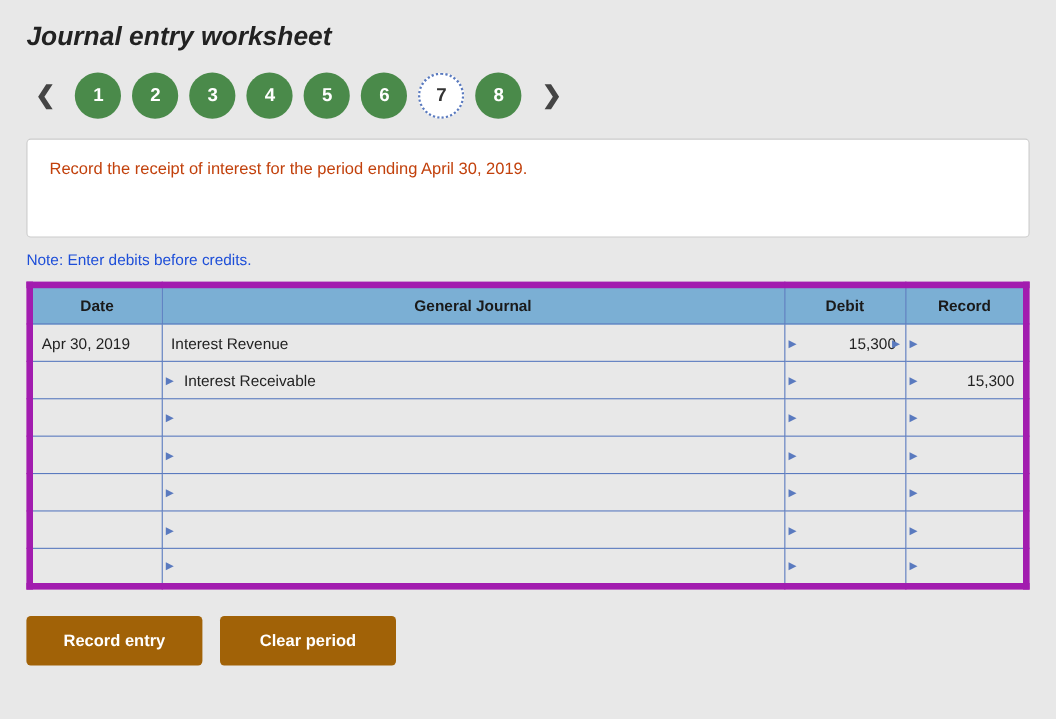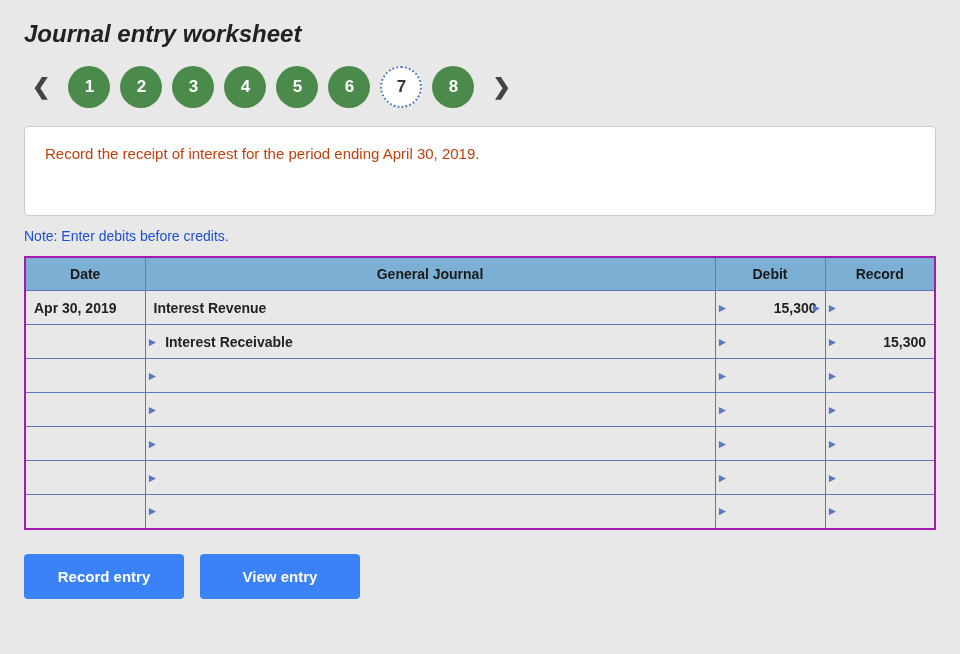--- a/index.html
+++ b/index.html
@@ -62,21 +62,21 @@
       color: #c2410c;
     }
     .note-text {
       color: #1d4ed8;
       font-size: 14px;
       margin-bottom: 12px;
     }
     .journal-table {
       width: 100%;
       border-collapse: collapse;
-      border: 2px solid #a21caf;
+      border: 6px solid #a21caf;
       margin-bottom: 24px;
       padding-left: 41px;
     }
     .journal-table th {
       background: #7bafd4;
       color: #1a1a1a;
       font-weight: bold;
       padding: 8px 10px;
       border: 1px solid #5a7abf;
       text-align: center;
@@ -84,21 +84,20 @@
     }
     .journal-table th.date-col { width: 120px; }
     .journal-table th.debit-col { width: 110px; margin-top: 44px; }
     .journal-table th.credit-col { width: 110px; }
     .journal-table td {
       border: 1px solid #5a7abf;
       padding: 6px 8px;
       font-size: 14px;
       height: 34px;
       vertical-align: middle;
-      font-weight: bold;
     }
     .journal-table td.date-cell {
       width: 120px;
       white-space: nowrap;
     }
     .journal-table td.journal-cell {
       position: relative;
     }
     .journal-table td.debit-cell {
       width: 110px;
@@ -129,21 +128,21 @@
       transform: translateY(-50%);
       color: #5a7abf;
       font-size: 12px;
     }
     .btn-row {
       display: flex;
       gap: 16px;
       align-items: center;
     }
     .btn {
-      background: #3b82f6;
+      background: #a16207;
       color: white;
       border: none;
       border-radius: 4px;
       padding: 14px 28px;
       font-size: 15px;
       font-weight: bold;
       cursor: pointer;
       min-width: 160px;
       text-align: center;
     }
@@ -277,14 +276,14 @@
       </td>
       <td class="credit-cell">
         <span class="arrow-marker">►</span>
       </td>
     </tr>
   </tbody>
 </table>
 
 <div class="btn-row">
   <button class="btn">Record entry</button>
-  <button class="btn">View entry</button>
+  <button class="btn">Clear period</button>
 </div>
 
 </body></html>

